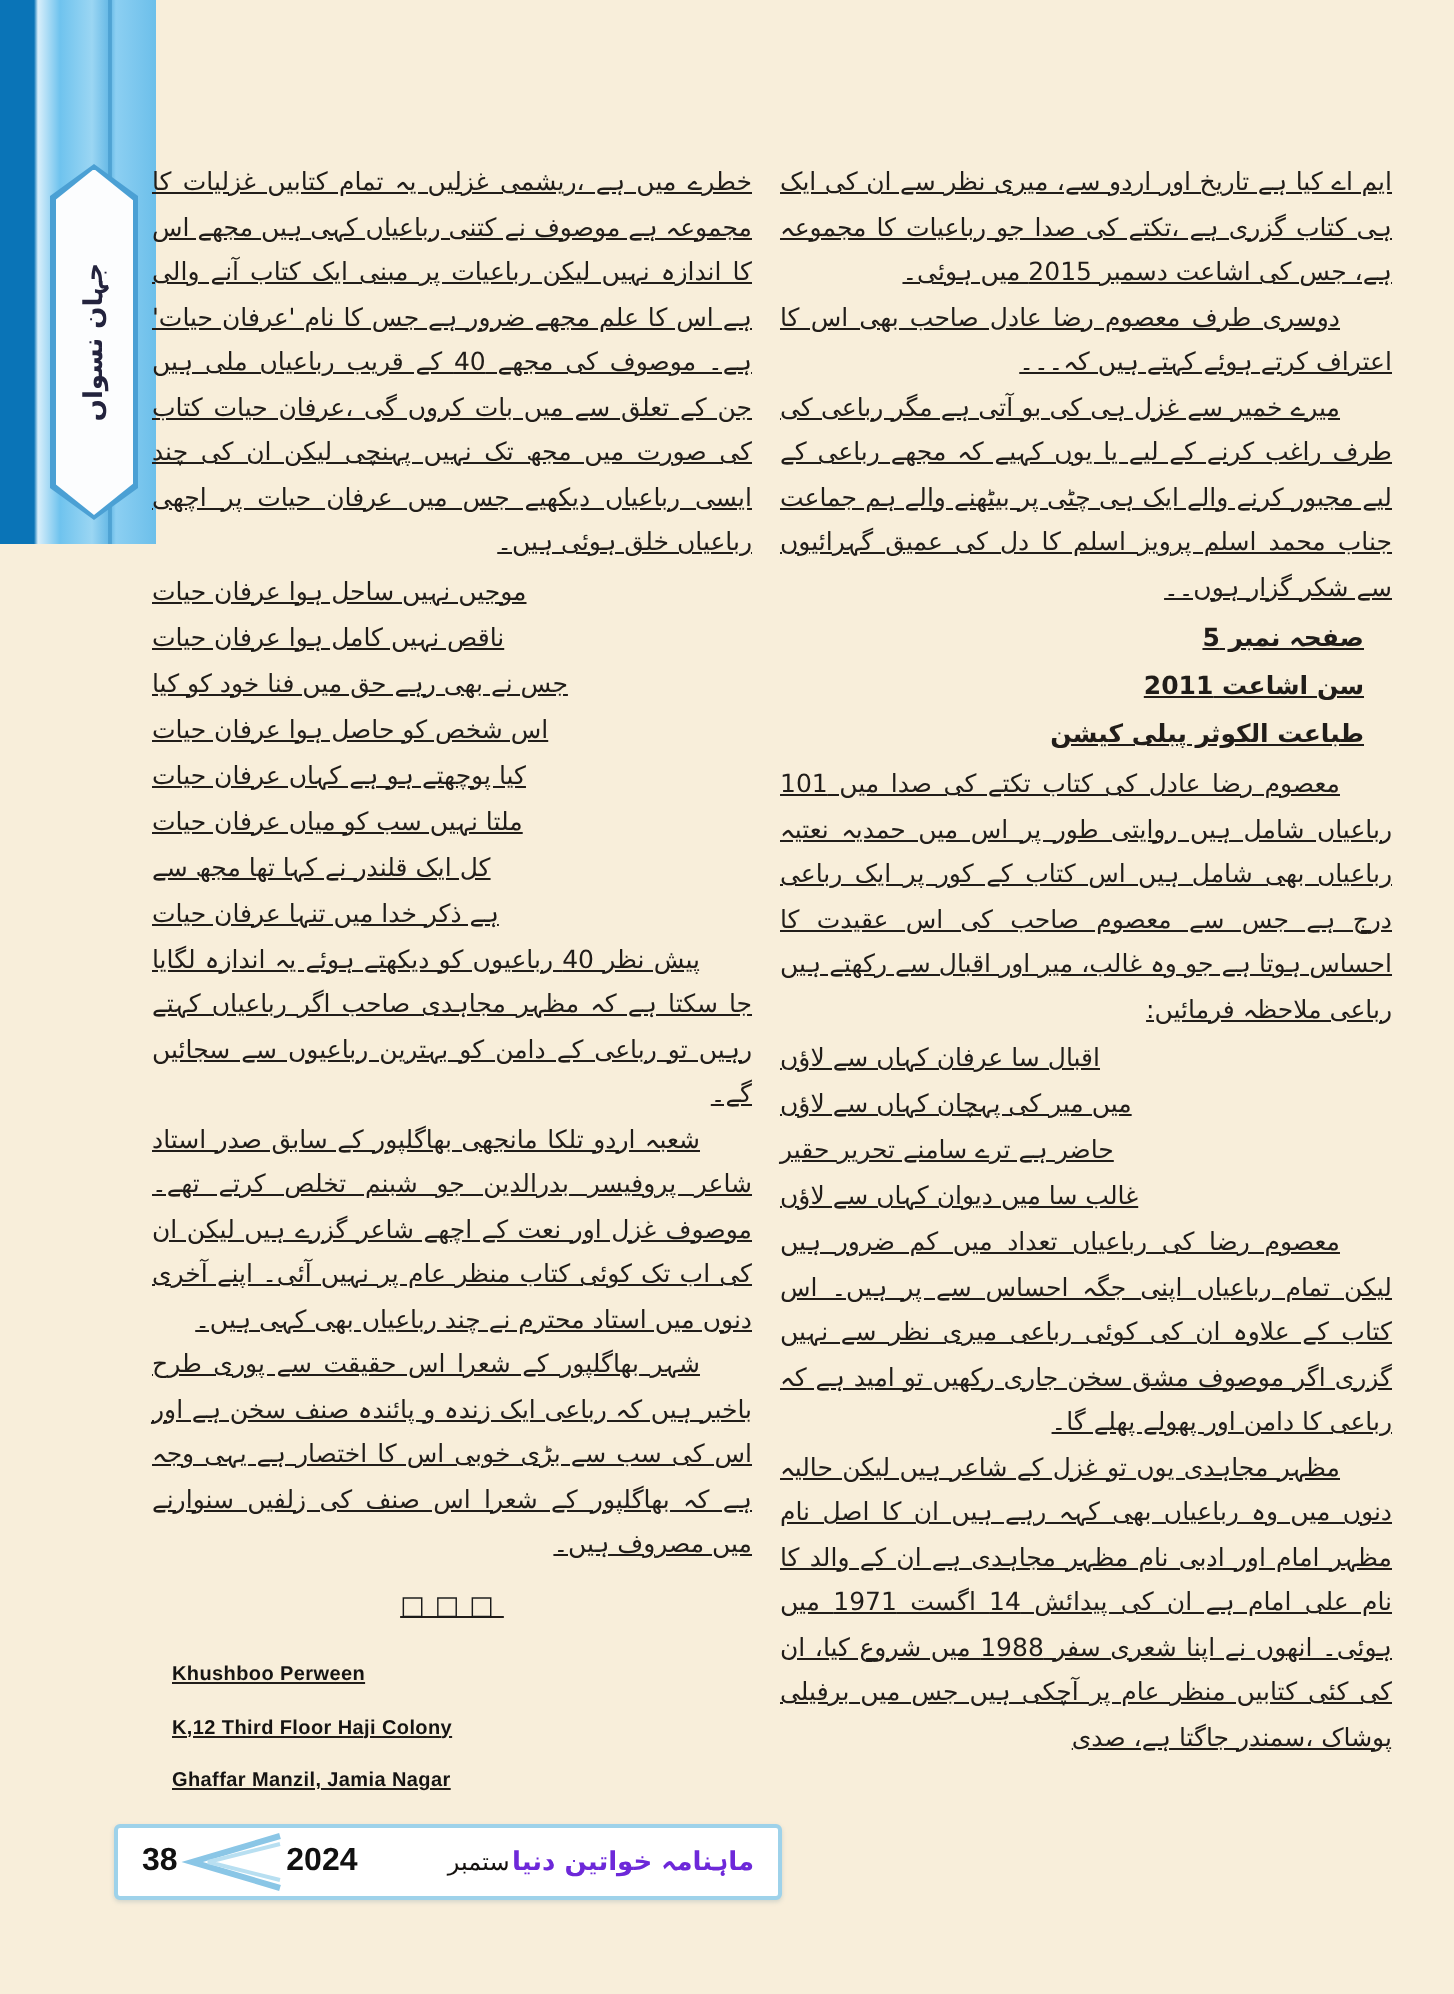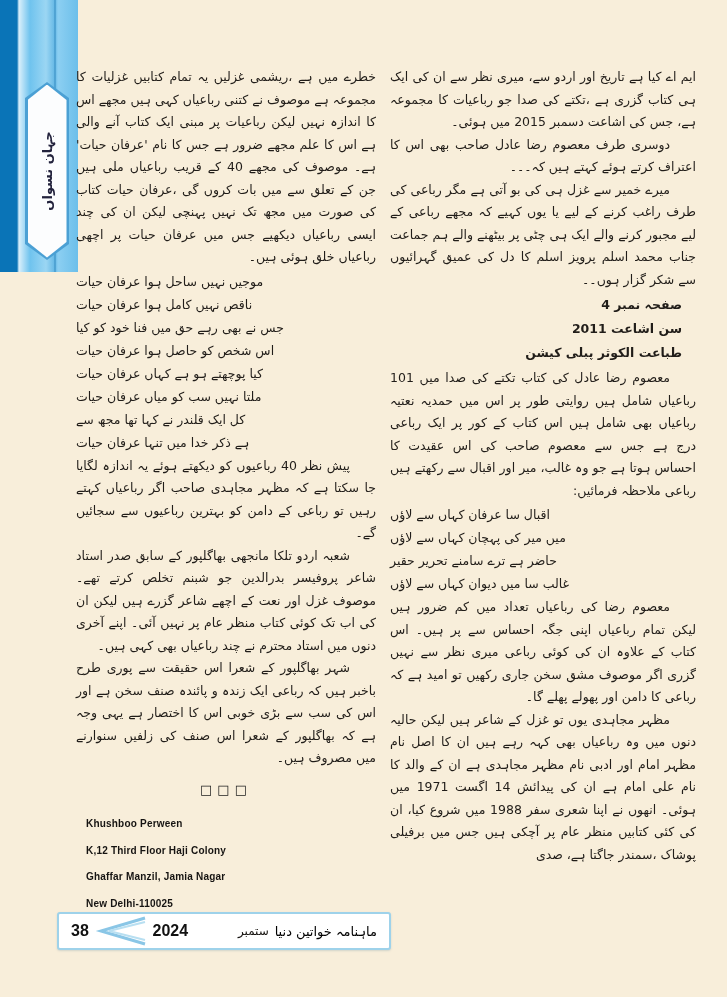--- a/index.html
+++ b/index.html
@@ -37,24 +37,25 @@
   .hex-label{
     position:absolute;left:50%;top:50%;
     transform:translate(-50%,-50%) rotate(-90deg);
     white-space:nowrap;
     font-size:13px;font-weight:bold;color:#23233d;
     direction:rtl;
   }
 
   
   .col{
-    position:absolute;top:66px;
+    position:absolute;top:80px;
     direction:rtl;text-align:justify;
     font-size:12.5px;line-height:22.5px;
     color:#211d19;
+    text-decoration:underline;
   }
   .col-left{left:76px;width:300px;}
   .col-right{left:390px;width:306px;}
   .col p{margin:0;}
   .ind{text-indent:26px;}
   .verse{text-align:left;margin:1px 0;}
   .verse div{line-height:23px;}
   .meta{font-weight:bold;text-align:right;padding-left:14px;margin:2px 0;}
   .meta div{line-height:24px;padding-right:14px;}
 
@@ -73,21 +74,21 @@
 
   
   .footer{
     position:absolute;left:57px;top:912px;width:334px;height:38px;
     background:#ffffff;border:2px solid #9ed2ea;border-radius:3px;
     box-shadow:0 1px 2px rgba(100,140,160,.25);
     display:flex;flex-direction:row;align-items:center;
     direction:rtl;justify-content:space-between;
     padding:0 12px;box-sizing:border-box;
   }
-  .footer .mag{font-size:13px;font-weight:normal;color:#000000;direction:rtl;}
+  .footer .mag{font-size:13px;font-weight:bold;color:#6d28d9;direction:rtl;}
   .footer .month{font-size:12px;color:#14110e;direction:rtl;margin-left:44px;}
   .footer .year,.footer .pageno{
     font-family:"Liberation Sans",sans-serif;
     font-size:16px;font-weight:bold;color:#111;
   }
   .footer .chev{display:block;}
 </style>
 </head>
 <body>
 
@@ -100,21 +101,21 @@
         <span class="hex-label">جہان نسواں</span>
       </div>
     </div>
   </div>
 
   <div class="col col-right">
     <p>ایم اے کیا ہے تاریخ اور اردو سے، میری نظر سے ان کی ایک ہی کتاب گزری ہے ،تکتے کی صدا جو رباعیات کا مجموعہ ہے، جس کی اشاعت دسمبر 2015 میں ہوئی۔</p>
     <p class="ind">دوسری طرف معصوم رضا عادل صاحب بھی اس کا اعتراف کرتے ہوئے کہتے ہیں کہ۔۔۔</p>
     <p class="ind">میرے خمیر سے غزل ہی کی بو آتی ہے مگر رباعی کی طرف راغب کرنے کے لیے یا یوں کہیے کہ مجھے رباعی کے لیے مجبور کرنے والے ایک ہی چٹی پر بیٹھنے والے ہم جماعت جناب محمد اسلم پرویز اسلم کا دل کی عمیق گہرائیوں سے شکر گزار ہوں۔۔</p>
     <div class="meta">
-      <div>صفحہ نمبر 4</div>
+      <div>صفحہ نمبر 5</div>
       <div>سن اشاعت 2011</div>
       <div>طباعت الکوثر پبلی کیشن</div>
     </div>
     <p class="ind">معصوم رضا عادل کی کتاب تکتے کی صدا میں 101 رباعیاں شامل ہیں روایتی طور پر اس میں حمدیہ نعتیہ رباعیاں بھی شامل ہیں اس کتاب کے کور پر ایک رباعی درج ہے جس سے معصوم صاحب کی اس عقیدت کا احساس ہوتا ہے جو وہ غالب، میر اور اقبال سے رکھتے ہیں رباعی ملاحظہ فرمائیں:</p>
     <div class="verse">
       <div>اقبال سا عرفان کہاں سے لاؤں</div>
       <div>میں میر کی پہچان کہاں سے لاؤں</div>
       <div>حاضر ہے ترے سامنے تحریر حقیر</div>
       <div>غالب سا میں دیوان کہاں سے لاؤں</div>
     </div>

